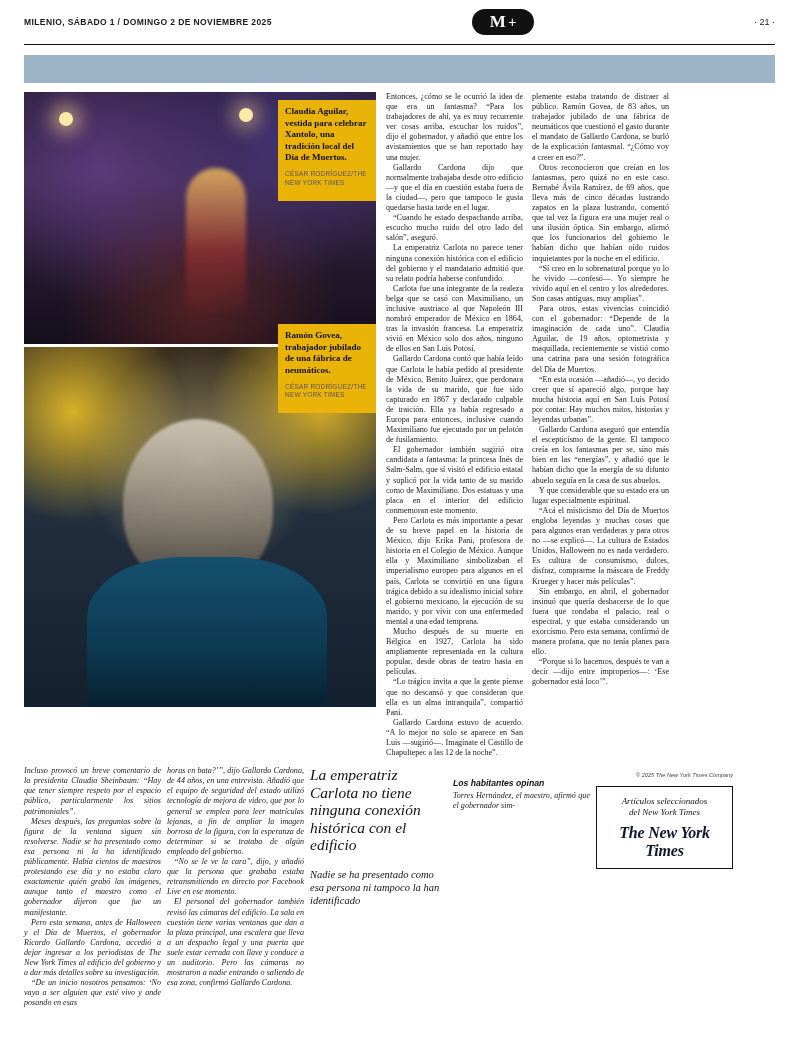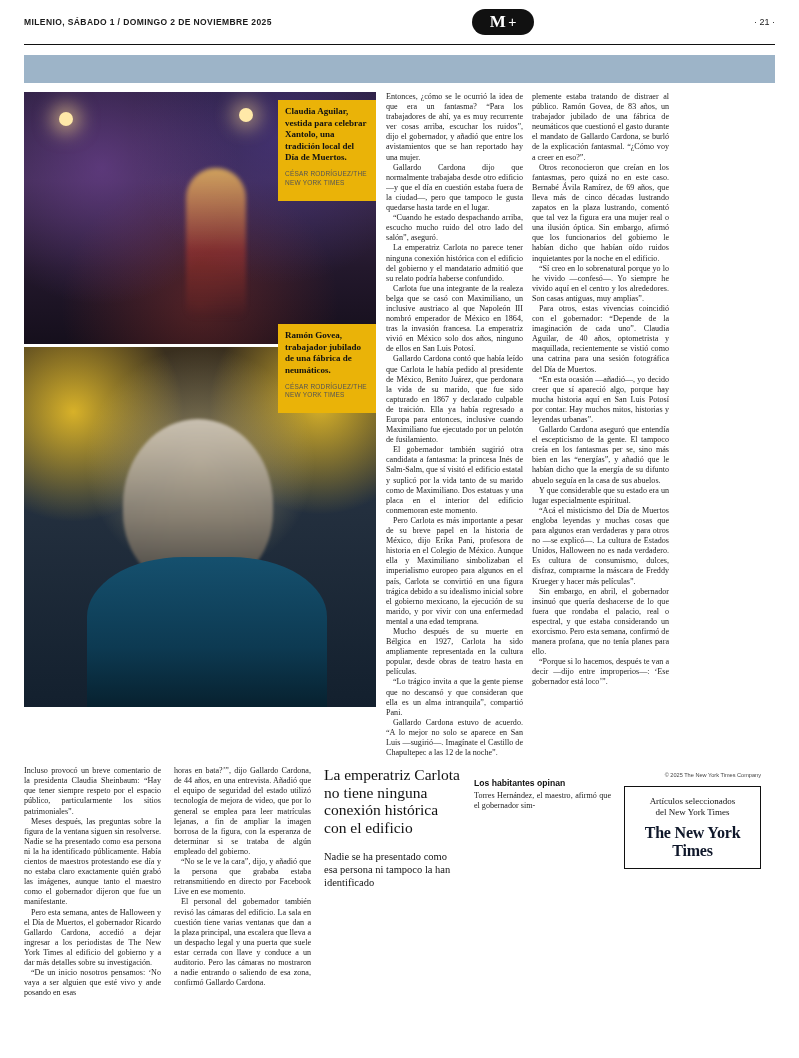--- a/index.html
+++ b/index.html
@@ -207,21 +207,22 @@
     margin: 0 0 0 0;
     text-indent: 7px;
     hyphens: auto;
     -webkit-hyphens: auto;
   }
   p.body.first { text-indent: 0; }
 
   .lower {
     display: flex;
     margin: 8px 6px 0 6px;
-    gap: 13px;
+    gap: 6px;
+    font-style: italic;
   }
   .lower .textcol { width: 137px; flex: 0 0 137px; }
 
   .pullquote {
     font-family: "Liberation Serif", serif;
     font-size: 15.5px;
     line-height: 17.5px;
     color: #111;
     margin: 0 0 14px 0;
   }
@@ -321,21 +322,21 @@
         <p class="body">Pero Carlota es más importante a pesar de su breve papel en la historia de México, dijo Erika Pani, profesora de historia en el Colegio de México. Aunque ella y Maximiliano simbolizaban el imperialismo europeo para algunos en el país, Carlota se convirtió en una figura trágica debido a su idealismo inicial sobre el gobierno mexicano, la ejecución de su marido, y por vivir con una enfermedad mental a una edad temprana.</p>
         <p class="body">Mucho después de su muerte en Bélgica en 1927, Carlota ha sido ampliamente representada en la cultura popular, desde obras de teatro hasta en películas.</p>
         <p class="body">“Lo trágico invita a que la gente piense que no descansó y que consideran que ella es un alma intranquila”, compartió Pani.</p>
         <p class="body">Gallardo Cardona estuvo de acuerdo. “A lo mejor no solo se aparece en San Luis —sugirió—. Imagínate el Castillo de Chapultepec a las 12 de la noche”.</p>
       </div>
 
       <div class="textcol">
         <p class="body first">plemente estaba tratando de distraer al público. Ramón Govea, de 83 años, un trabajador jubilado de una fábrica de neumáticos que cuestionó el gasto durante el mandato de Gallardo Cardona, se burló de la explicación fantasmal. “¿Cómo voy a creer en eso?”.</p>
         <p class="body">Otros reconocieron que creían en los fantasmas, pero quizá no en este caso. Bernabé Ávila Ramírez, de 69 años, que lleva más de cinco décadas lustrando zapatos en la plaza lustrando, comentó que tal vez la figura era una mujer real o una ilusión óptica. Sin embargo, afirmó que los funcionarios del gobierno le habían dicho que habían oído ruidos inquietantes por la noche en el edificio.</p>
         <p class="body">“Sí creo en lo sobrenatural porque yo lo he vivido —confesó—. Yo siempre he vivido aquí en el centro y los alrededores. Son casas antiguas, muy amplias”.</p>
-        <p class="body">Para otros, estas vivencias coincidió con el gobernador: “Depende de la imaginación de cada uno”. Claudia Aguilar, de 40 años, optometrista y maquillada, recientemente se vistió como una catrina para una sesión fotográfica del Día de Muertos.</p>
+        <p class="body">Para otros, estas vivencias coincidió con el gobernador: “Depende de la imaginación de cada uno”. Claudia Aguilar, de 19 años, optometrista y maquillada, recientemente se vistió como una catrina para una sesión fotográfica del Día de Muertos.</p>
         <p class="body">“En esta ocasión —añadió—, yo decido creer que sí apareció algo, porque hay mucha historia aquí en San Luis Potosí por contar. Hay muchos mitos, historias y leyendas urbanas”.</p>
         <p class="body">Gallardo Cardona aseguró que entendía el escepticismo de la gente. El tampoco creía en los fantasmas per se, sino más bien en las “energías”, y añadió que le habían dicho que la energía de su difunto abuelo seguía en la casa de sus abuelos.</p>
         <p class="body">Y que considerable que su estado era un lugar especialmente espiritual.</p>
         <p class="body">“Acá el misticismo del Día de Muertos engloba leyendas y muchas cosas que para algunos eran verdaderas y para otros no —se explicó—. La cultura de Estados Unidos, Halloween no es nada verdadero. Es cultura de consumismo, dulces, disfraz, comprarme la máscara de Freddy Krueger y hacer más películas”.</p>
         <p class="body">Sin embargo, en abril, el gobernador insinuó que quería deshacerse de lo que fuera que rondaba el palacio, real o espectral, y que estaba considerando un exorcismo. Pero esta semana, confirmó de manera profana, que no tenía planes para ello.</p>
         <p class="body">“Porque si lo hacemos, después te van a decir —dijo entre improperios—: ‘Ese gobernador está loco’”.</p>
       </div>
     </div>
   </div>
 

